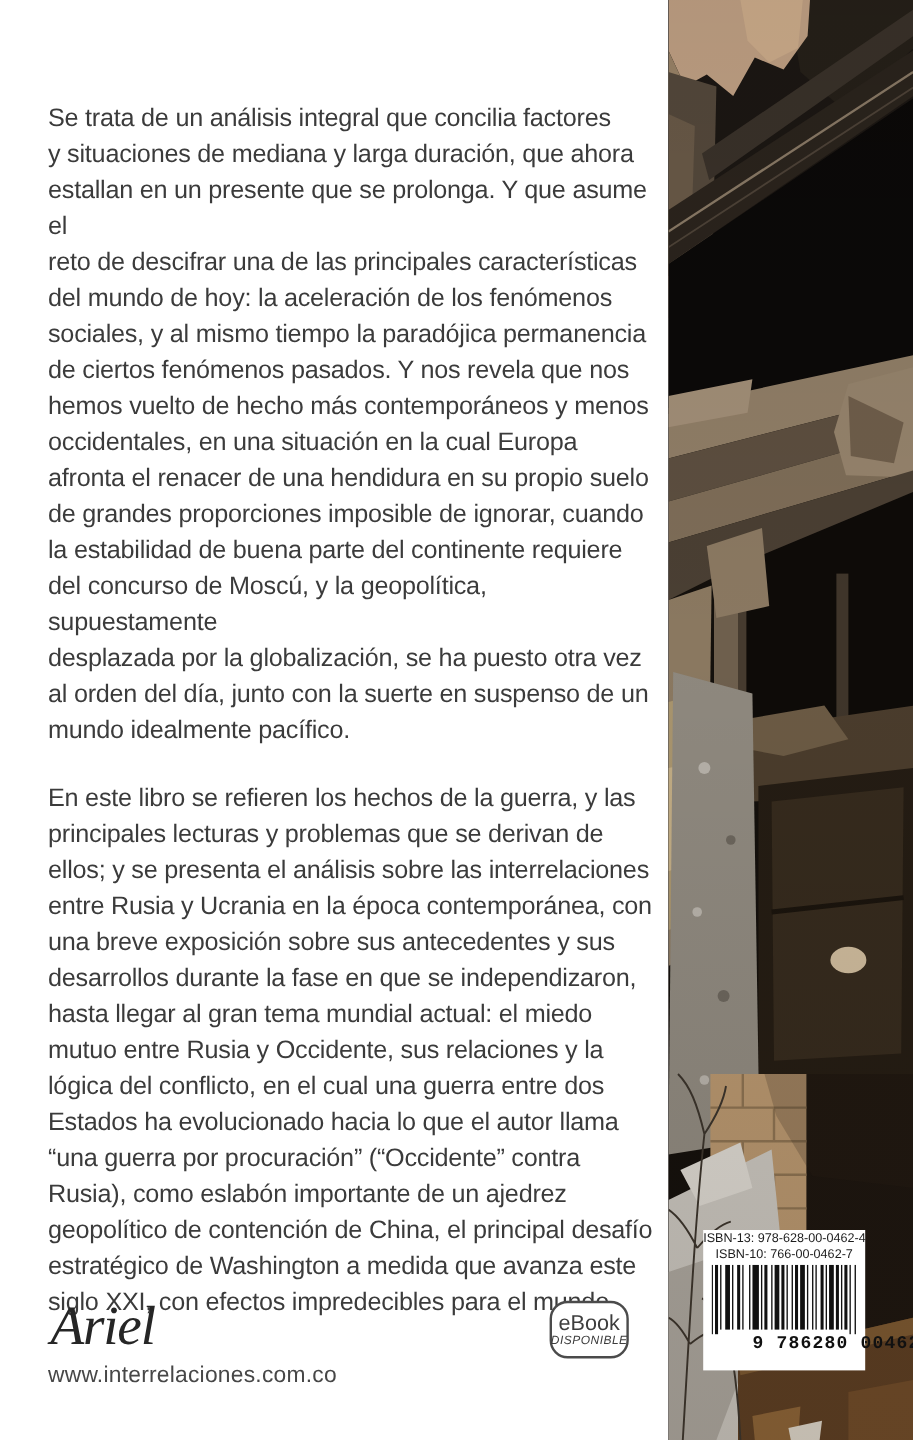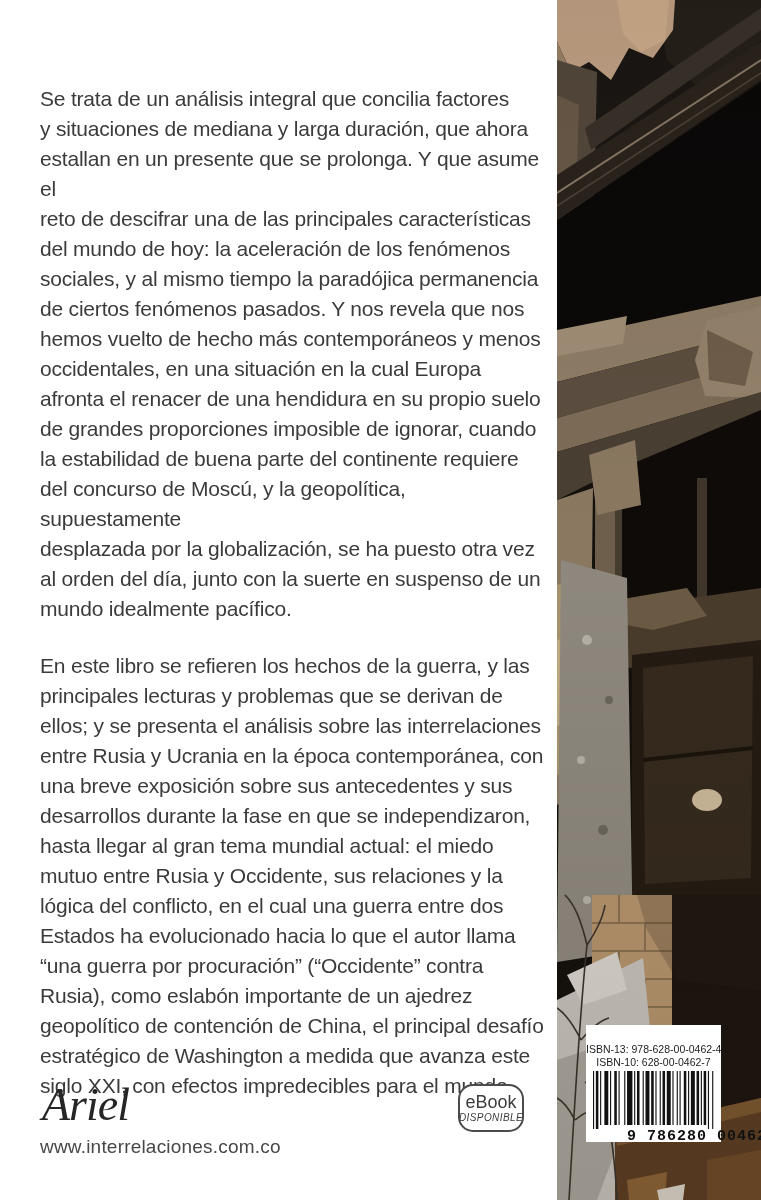--- a/index.html
+++ b/index.html
@@ -35,21 +35,21 @@
   .ebook-badge .t2{font-size:10px;color:#3d3d3d;letter-spacing:0.4px;line-height:11px;font-style:italic;}
   
   .photo{
     position:absolute;left:557px;top:0;width:204px;height:1200px;
     background:#14100c;overflow:hidden;
   }
   .photo svg{display:block;}
   
   .barcode-panel{
     position:absolute;left:586px;top:1025px;width:135px;height:117px;
-    background:#ffffff;box-sizing:border-box;padding-top:18px;
+    background:#ffffff;box-sizing:border-box;padding-top:1px;
     text-align:center;
   }
   .barcode-panel .isbn{
     font-size:10.5px;line-height:13px;color:#1d1d1d;letter-spacing:0;
     white-space:nowrap;
   }
   .barcode-bars{margin:2px auto 0 auto;display:block;}
   .barcode-number{
     font-family:"Liberation Mono","DejaVu Sans Mono",monospace;
     font-size:15px;font-weight:700;color:#111;margin-top:-1px;
@@ -204,21 +204,21 @@
           <stop offset="0" stop-color="#000000" stop-opacity="0.08"></stop>
           <stop offset="0.45" stop-color="#000000" stop-opacity="0"></stop>
           <stop offset="1" stop-color="#20160c" stop-opacity="0.12"></stop>
         </linearGradient>
       </defs>
     </svg>
   </div>
 
   <div class="barcode-panel">
     <div class="isbn">ISBN-13: 978-628-00-0462-4</div>
-    <div class="isbn">ISBN-10: 628-00-0462-7</div>
+    <div class="isbn">ISBN-10: 766-00-0462-7</div>
     <svg class="barcode-bars" id="bars" width="122" height="58">
         <rect x="0.00" y="0" width="1.12" height="58" fill="#111"></rect>
         <rect x="2.84" y="0" width="2.54" height="58" fill="#111"></rect>
         <rect x="7.09" y="0" width="1.12" height="54" fill="#111"></rect>
         <rect x="11.35" y="0" width="3.96" height="54" fill="#111"></rect>
         <rect x="17.02" y="0" width="1.12" height="54" fill="#111"></rect>
         <rect x="21.28" y="0" width="2.54" height="54" fill="#111"></rect>
         <rect x="25.53" y="0" width="1.12" height="54" fill="#111"></rect>
         <rect x="31.21" y="0" width="1.12" height="54" fill="#111"></rect>
         <rect x="34.05" y="0" width="5.37" height="54" fill="#111"></rect>

